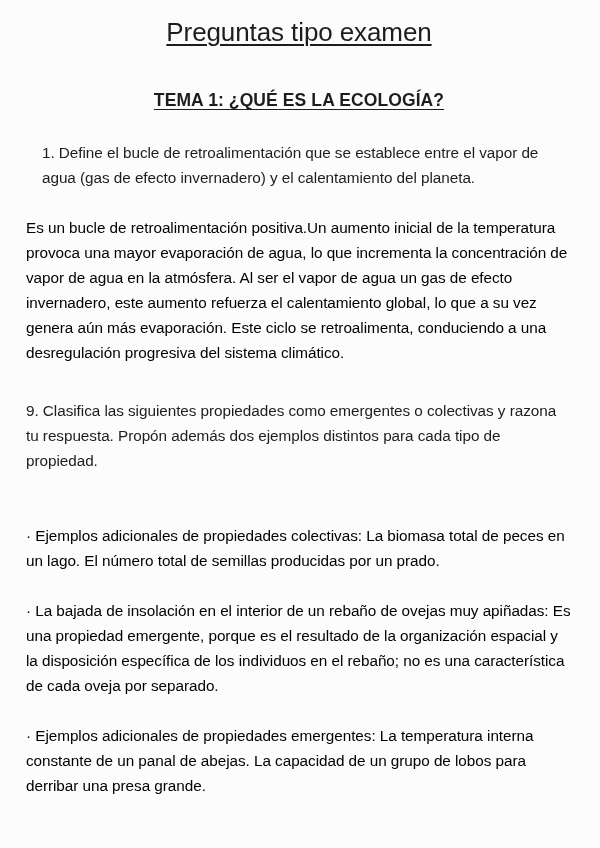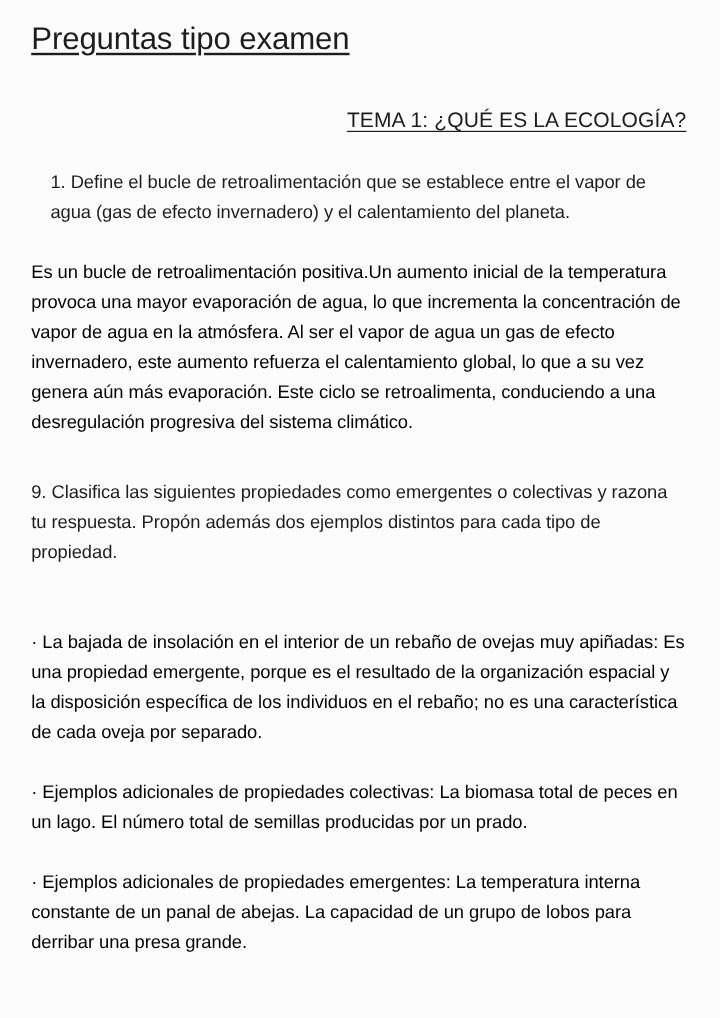--- a/index.html
+++ b/index.html
@@ -21,38 +21,39 @@
     width: 600px;
     height: 848px;
     padding: 16px 28px 10px 26px;
     background: #fcfcfc;
   }
 
   
   .doc-title {
     margin: 0;
     padding: 0;
+    text-align: center;
     font-size: 26px;
     font-weight: 400;
     line-height: 32px;
     letter-spacing: -0.1px;
     color: #1d1d1d;
   }
   .doc-title span.u {
     text-decoration: underline;
     text-underline-offset: 3px;
     text-decoration-thickness: 1.6px;
   }
 
   .doc-subtitle {
     margin: 41px 0 0 0;
     padding: 0;
-    text-align: right;
+    text-align: center;
     font-size: 17.5px;
-    font-weight: 400;
+    font-weight: 700;
     line-height: 22px;
     letter-spacing: 0.1px;
     color: #1d1d1d;
   }
   .doc-subtitle span.u {
     text-decoration: underline;
     text-underline-offset: 3px;
     text-decoration-thickness: 1.4px;
   }
 
@@ -89,18 +90,18 @@
 
   <h2 class="doc-subtitle"><span class="u">TEMA 1: ¿QUÉ ES LA ECOLOGÍA?</span></h2>
 
   <p class="question q1">1. Define el bucle de retroalimentación que se establece entre el vapor de agua (gas de efecto invernadero) y el calentamiento del planeta.</p>
 
   <p class="answer a1">Es un bucle de retroalimentación positiva.Un aumento inicial de la temperatura provoca una mayor evaporación de agua, lo que incrementa la concentración de vapor de agua en la atmósfera. Al ser el vapor de agua un gas de efecto invernadero, este aumento refuerza el calentamiento global, lo que a su vez genera aún más evaporación. Este ciclo se retroalimenta, conduciendo a una desregulación progresiva del sistema climático.</p>
 
   <p class="question q2">9. Clasifica las siguientes propiedades como emergentes o colectivas y razona tu respuesta. Propón además dos ejemplos distintos para cada tipo de propiedad.</p>
 
   <div class="answer a2">
+    <div>· Ejemplos adicionales de propiedades colectivas: La biomasa total de peces en un lago. El número total de semillas producidas por un prado.</div>
     <div>· La bajada de insolación en el interior de un rebaño de ovejas muy apiñadas: Es una propiedad emergente, porque es el resultado de la organización espacial y la disposición específica de los individuos en el rebaño; no es una característica de cada oveja por separado.</div>
-    <div>· Ejemplos adicionales de propiedades colectivas: La biomasa total de peces en un lago. El número total de semillas producidas por un prado.</div>
     <div>· Ejemplos adicionales de propiedades emergentes: La temperatura interna constante de un panal de abejas. La capacidad de un grupo de lobos para derribar una presa grande.</div>
   </div>
 
 </div>
 
 </body></html>

